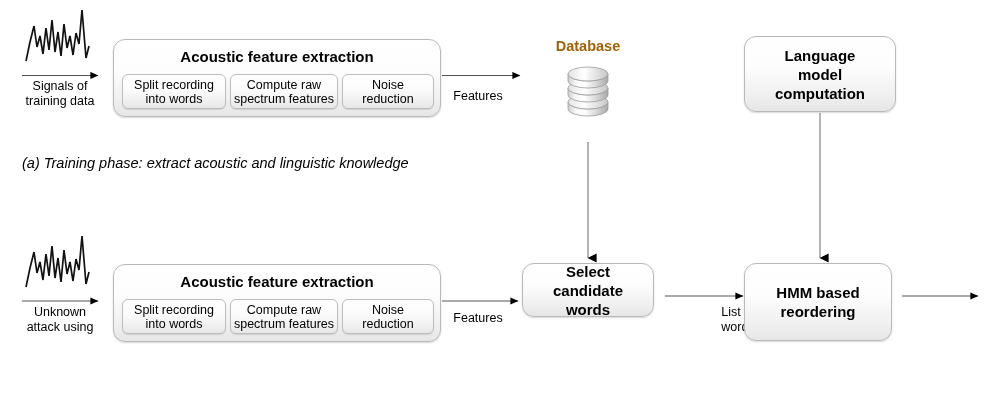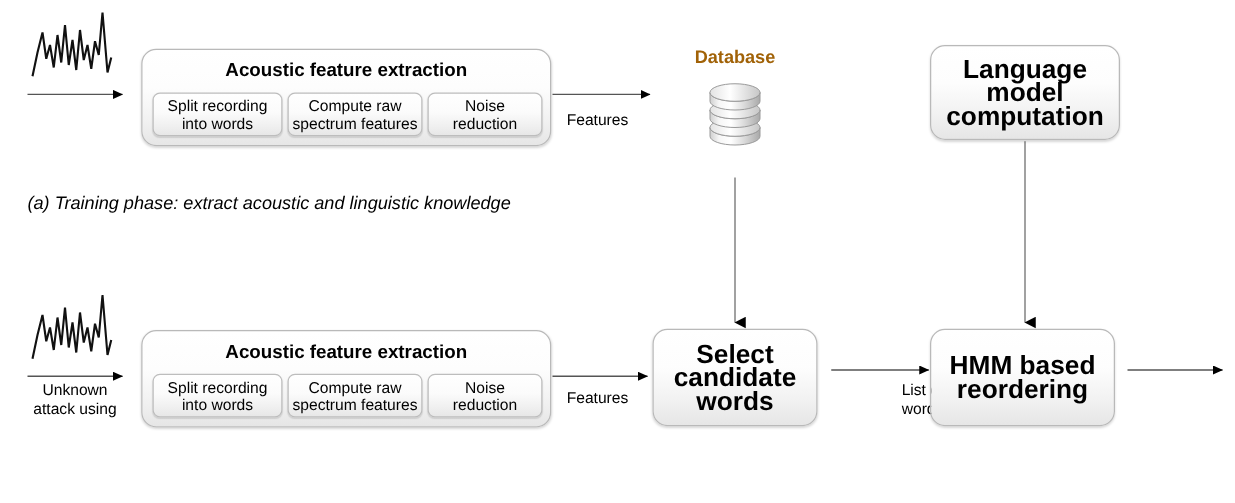--- a/index.html
+++ b/index.html
@@ -51,21 +51,21 @@
     color: #000;
     white-space: pre-line;
     padding: 0 2px;
   }
   .procbox {
     display: flex;
     align-items: center;
     justify-content: center;
     text-align: center;
     font-weight: bold;
-    font-size: 21px;
+    font-size: 15px;
     line-height: 19px;
     color: #000;
     white-space: pre-line;
   }
 
   
   .lbl {
     position: absolute;
     font-size: 12.5px;
     line-height: 14.5px;
@@ -129,20 +129,22 @@
 
     <line x1="902" y1="296" x2="978" y2="296" stroke="#555555" stroke-width="1.1" marker-end="url(#ah)"></line>
   </svg>
 
   <div class="abs" style="left:24px; top:6px; width:68px; height:62px;">
     <svg class="icon" width="68" height="62" viewBox="0 0 68 62" xmlns="http://www.w3.org/2000/svg">
       <polyline points="2,55 6,36 10,20 13,41 16,30 19,48 22,22 25,44 28,14 31,46 34,26 37,50 40,18 43,42 46,30 49,49 52,27 55,38 58,4 62,52 65,40" fill="none" stroke="#111111" stroke-width="1.7" stroke-linejoin="miter"></polyline>
     </svg>
   </div>
 
+  <div class="lbl" style="left:10px; top:79px; width:100px;">Signals of
+training data</div>
 
   <div class="rbox" style="left:113px; top:39px; width:328px; height:78px;">
     <div class="rbox-title" style="top:8px; font-size:15px;">Acoustic feature extraction</div>
     <div class="subbox" style="left:8px; top:34px; width:104px; height:35px;">Split recording
 into words</div>
     <div class="subbox" style="left:116px; top:34px; width:108px; height:35px;">Compute raw
 spectrum features</div>
     <div class="subbox" style="left:228px; top:34px; width:92px; height:35px;">Noise reduction</div>
   </div>
 
@@ -197,21 +199,21 @@
     <div class="rbox-title" style="top:8px; font-size:15px;">Acoustic feature extraction</div>
     <div class="subbox" style="left:8px; top:34px; width:104px; height:35px;">Split recording
 into words</div>
     <div class="subbox" style="left:116px; top:34px; width:108px; height:35px;">Compute raw
 spectrum features</div>
     <div class="subbox" style="left:228px; top:34px; width:92px; height:35px;">Noise reduction</div>
   </div>
 
   <div class="lbl" style="left:440px; top:311px; width:76px;">Features</div>
 
-  <div class="rbox procbox" style="left:522px; top:263px; width:132px; height:78px;">Select
+  <div class="rbox procbox" style="left:522px; top:263px; width:132px; height:54px;">Select
 candidate
 words</div>
 
   <div class="lbl" style="left:700px; top:305px; width:76px;">List of
 words</div>
 
   <div class="rbox procbox" style="left:744px; top:263px; width:148px; height:78px;">HMM based
 reordering</div>
 
 

